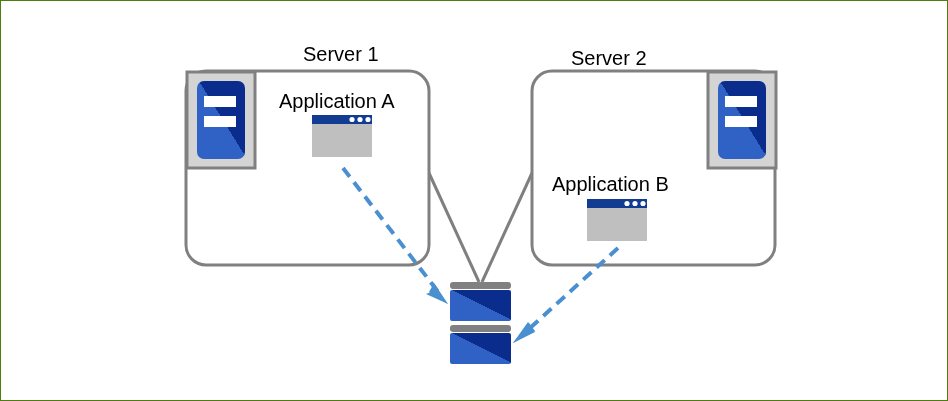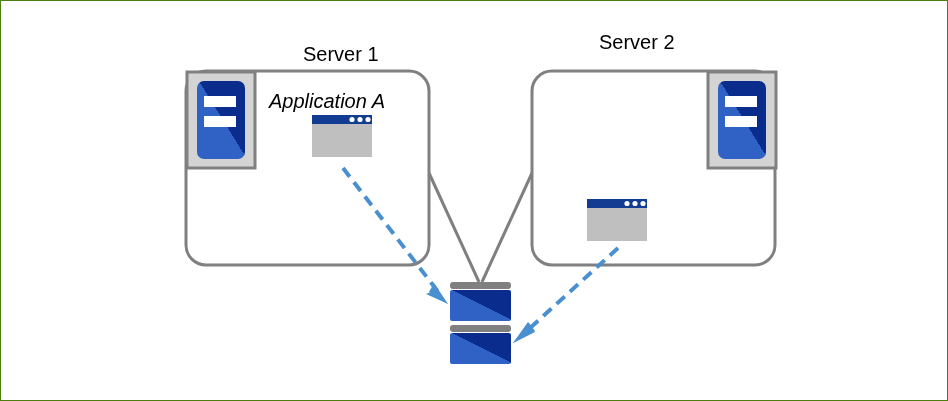--- a/index.html
+++ b/index.html
@@ -28,22 +28,22 @@
   }
   .diagram-label {
     position: absolute;
     font-family: "Liberation Sans", sans-serif;
     font-size: 20px;
     color: #000000;
     white-space: pre;
     line-height: 1;
   }
   #label-server1 { left: 302px; top: 43px; }
-  #label-server2 { left: 570px; top: 31px; margin-left: 28px; }
-  #label-app-a   { left: 268px; top: 90px; font-style: italic; }
+  #label-server2 { left: 570px; top: 47px; }
+  #label-app-a   { left: 278px; top: 90px; }
   #label-app-b   { left: 551px; top: 173px; }
   #label-shared-disk { left: 418px; top: 367px; }
 </style>
 </head>
 <body>
 
 <div id="canvas">
 
   <svg id="diagram-svg" viewBox="0 0 948 401">
     <defs>
@@ -123,15 +123,16 @@
       </g>
     </g>
   </svg>
 
   <div class="diagram-label" id="label-server1">Server 1</div>
 
   <div class="diagram-label" id="label-server2">Server 2</div>
 
   <div class="diagram-label" id="label-app-a">Application A</div>
 
+  <div class="diagram-label" id="label-app-b">Application B</div>
 
 
 </div>
 
 </body></html>

